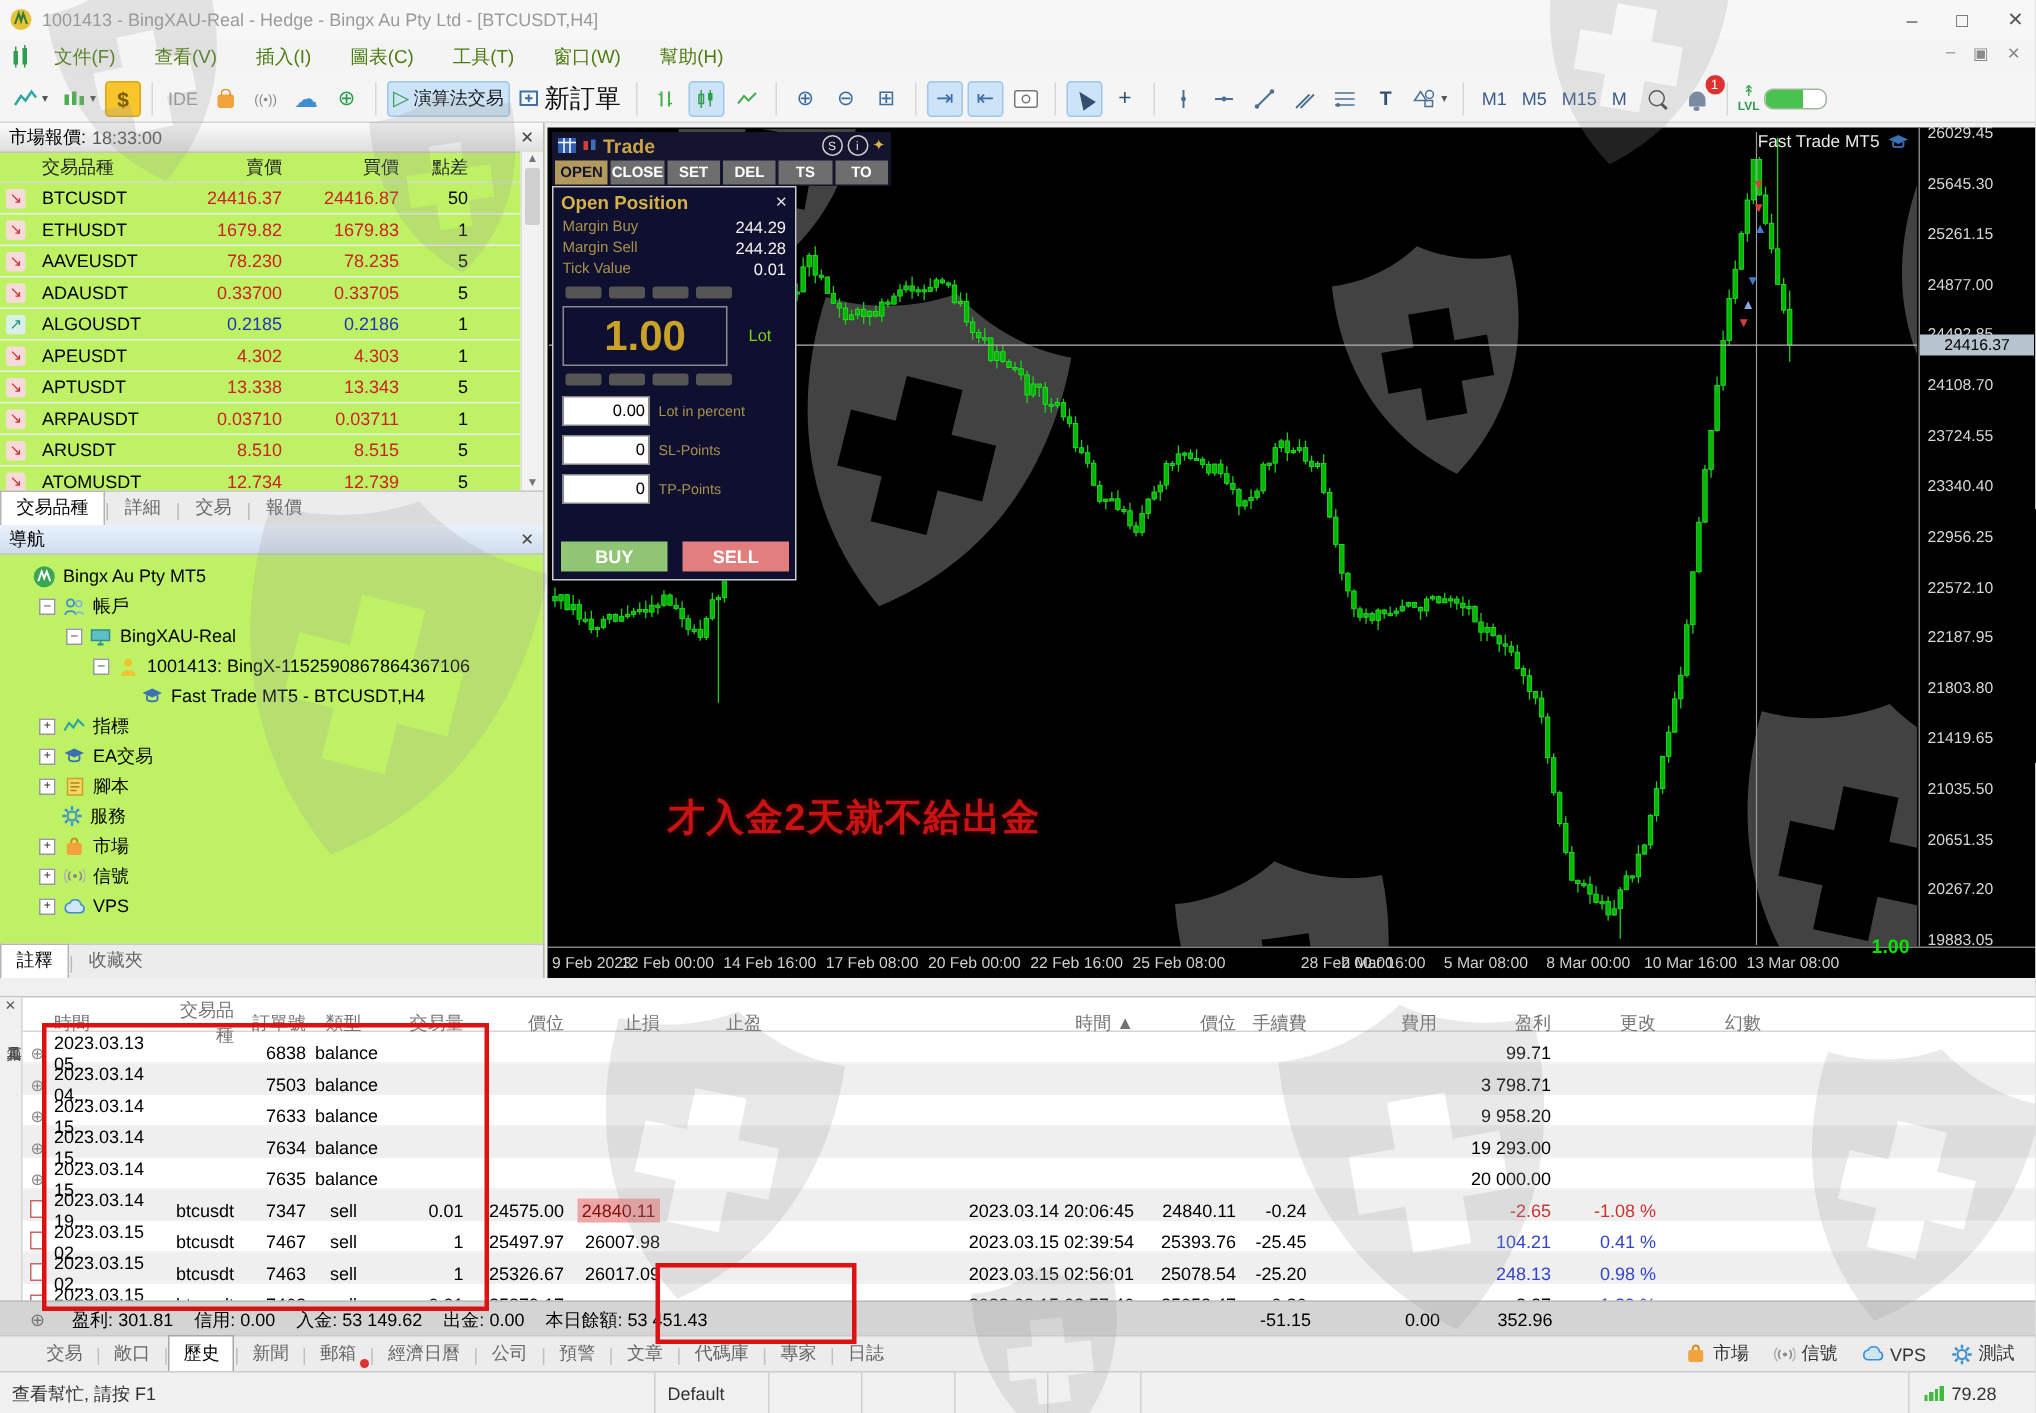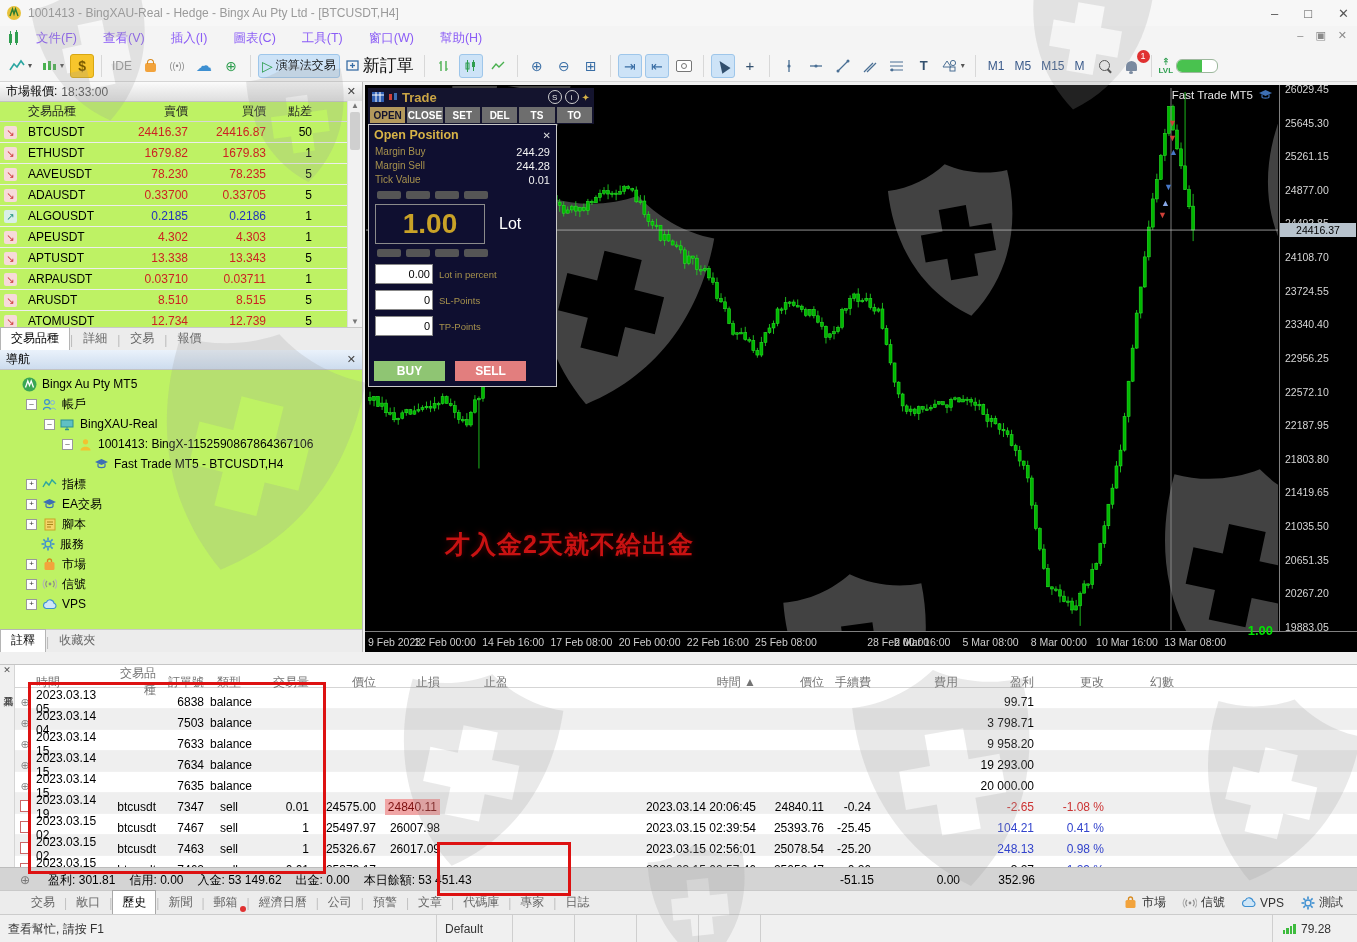--- a/index.html
+++ b/index.html
@@ -5,21 +5,21 @@
   html,body{margin:0;padding:0;background:#cfcfcf;}
   #app{position:relative;width:1357px;height:942px;overflow:hidden;background:#f0f0f0;
        font-family:"Liberation Sans","DejaVu Sans",sans-serif;font-size:12px;color:#000;}
   .abs{position:absolute;}
   
   #titlebar{left:0;top:0;width:1357px;height:26px;background:#f7f7f7;border-bottom:1px solid #e3e3e3;display:flex;align-items:center;}
   #titlebar .ttl{color:#9a9a9a;font-size:12px;margin-left:6px;}
   .win-ctrls{position:absolute;right:8px;top:0;height:26px;display:flex;gap:26px;align-items:center;color:#555;font-size:13px;}
   .win-ctrls span{cursor:default;}
   #menubar{left:0;top:26px;width:1357px;height:24px;background:#f4f4f4;border-bottom:1px solid #e0e0e0;display:flex;align-items:center;}
-  #menu-items{display:flex;gap:26px;margin-left:14px;font-size:12.5px;color:#8b5cf6;}
+  #menu-items{display:flex;gap:26px;margin-left:14px;font-size:12.5px;color:#4d7c0f;}
   .mini-ctrls{position:absolute;right:10px;top:29px;display:flex;gap:12px;color:#8a8a8a;font-size:11px;}
   #toolbar{left:0;top:50px;width:1357px;height:32px;background:#f5f5f5;border-bottom:1px solid #d5d5d5;display:flex;align-items:center;gap:3px;padding-left:6px;box-sizing:border-box;}
   .tb-sep{width:1px;height:22px;background:#d8d8d8;margin:0 4px;}
   .tbtn{height:24px;min-width:24px;display:flex;align-items:center;justify-content:center;border-radius:3px;gap:3px;padding:0 3px;box-sizing:border-box;color:#3a6ea5;font-size:14px;}
   .tbtn.hl{background:#cde3f7;border:1px solid #9ec6ea;}
   .tbtn.txt{font-size:12px;color:#111;}
   .green{color:#2e9e4f;}
   .caret{font-size:8px;color:#555;}
   .tf{color:#3a5a8a;font-size:12px;padding:0 5px;}
   .badge{position:absolute;top:-4px;right:-6px;background:#e03131;color:#fff;border-radius:50%;width:13px;height:13px;font-size:9px;display:flex;align-items:center;justify-content:center;}
@@ -68,32 +68,32 @@
   #ea-label{position:absolute;right:84px;top:4px;color:#e8e8e8;font-size:11.5px;display:flex;gap:5px;align-items:center;}
   #lot-display{position:absolute;right:84px;top:538px;color:#00e400;font-weight:bold;font-size:13px;}
   #chart-annotation{position:absolute;left:80px;top:443px;color:#c91212;font-size:25px;font-weight:bold;letter-spacing:1px;text-shadow:0 0 6px #5a0000;}
   
   #trade-topbar{left:368px;top:88px;width:226px;height:18px;background:#14142e;display:flex;align-items:center;padding:0 4px;box-sizing:border-box;gap:3px;}
   #trade-topbar .brand{color:#c9a445;font-weight:bold;font-size:13px;}
   #trade-topbar .rico{width:12px;height:12px;border:1px solid #cfcfcf;border-radius:50%;color:#e8e8e8;font-size:8px;display:flex;align-items:center;justify-content:center;}
   #trade-btnrow{left:368px;top:106px;width:226px;height:18px;background:#14142e;display:flex;gap:2px;padding:1px 2px;box-sizing:border-box;}
   #trade-btnrow .tb{flex:1;background:#6e6e6e;color:#fff;font-size:10px;font-weight:bold;display:flex;align-items:center;justify-content:center;}
   #trade-btnrow .tb.active{background:#b3995c;color:#14142e;}
-  #trade-panel{left:368px;top:124px;width:189px;height:263px;background:#0f0f30;border:1px solid #c9c9c9;box-sizing:border-box;color:#fff;}
+  #trade-panel{left:368px;top:124px;width:163px;height:263px;background:#0f0f30;border:1px solid #c9c9c9;box-sizing:border-box;color:#fff;}
   #trade-panel .ph{display:flex;align-items:center;padding:3px 5px;}
   #trade-panel .ph b{color:#d7b347;font-size:12.5px;}
   #trade-panel .ph span{margin-left:auto;color:#ddd;font-size:10px;}
   .tp-field{display:flex;font-size:10px;padding:1px 6px;}
   .tp-field .lab{color:#a7924d;}
   .tp-field .val{margin-left:auto;color:#f2f2f2;font-size:11px;}
   .steprow{display:flex;gap:5px;padding:4px 8px;}
   .steprow i{width:24px;height:8px;background:#555;border-radius:2px;}
   .lotbox{margin:1px 6px;border:1px solid #8a8a8a;width:108px;height:38px;display:inline-flex;align-items:center;justify-content:center;}
   .lotbox b{color:#c9a227;font-size:28px;}
-  .lotunit{color:#ffffff;font-size:16px;margin-left:8px;}
+  .lotunit{color:#84cc16;font-size:11px;margin-left:8px;}
   .inprow{display:flex;align-items:center;gap:6px;padding:3px 6px;}
   .inprow input{width:52px;height:16px;border:1px solid #888;font-size:11px;text-align:right;font-family:inherit;}
   .inprow .lab{color:#a7924d;font-size:9.5px;}
   #bs-row{position:absolute;left:374px;top:361px;width:152px;display:flex;gap:10px;}
   #bs-row .b{flex:1;height:20px;display:flex;align-items:center;justify-content:center;color:#fff;font-weight:bold;font-size:12px;}
   #buy-btn{background:#8fc573;}
   #sell-btn{background:#e27e7e;}
   
   #toolbox{left:0;top:664px;width:1357px;height:226px;background:#fff;border-top:1px solid #c5c5c5;}
   #tb-strip{position:absolute;left:0;top:0;width:14px;height:226px;background:#f0f0f0;border-right:1px solid #d5d5d5;font-size:10px;color:#444;}

